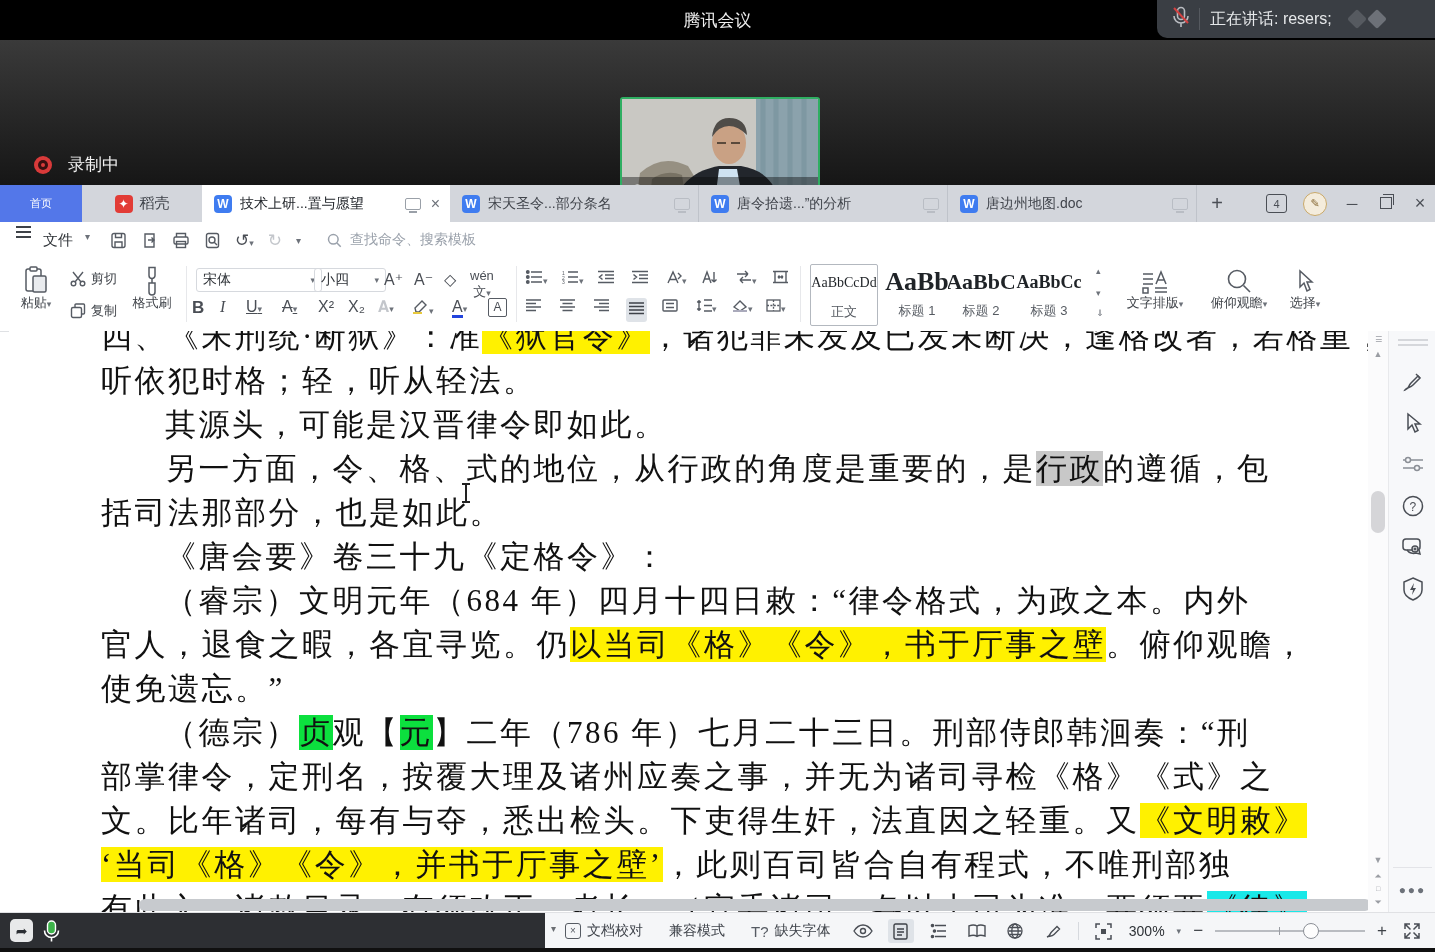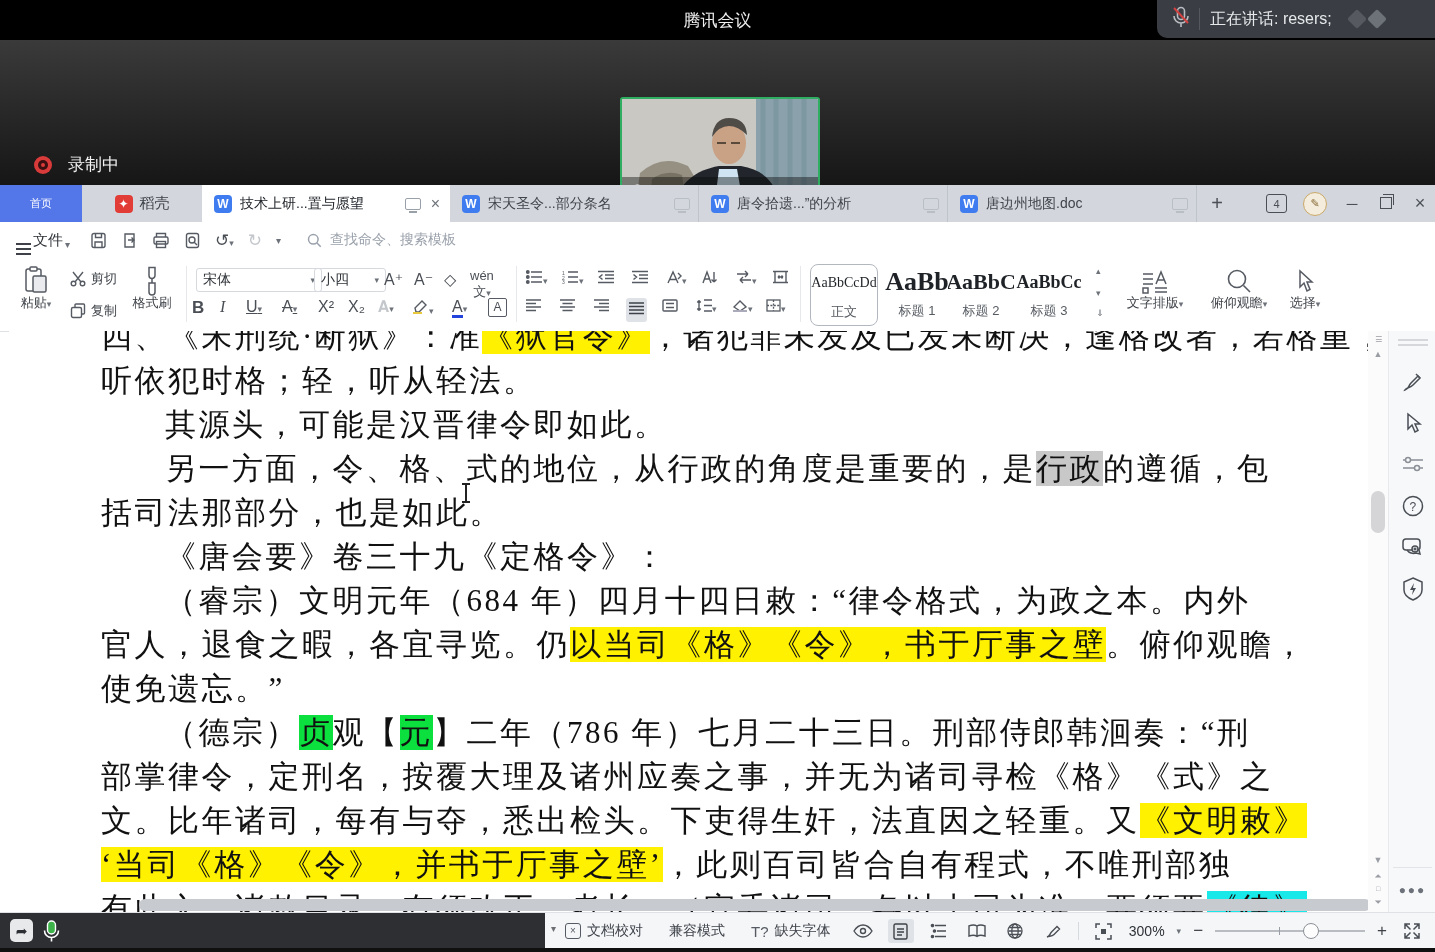--- a/index.html
+++ b/index.html
@@ -51,21 +51,21 @@
       display:flex;align-items:center;justify-content:center;}
   #win-avatar{width:22px;height:22px;border-radius:50%;background:#f4ecdc;border:1.5px solid #c9a96a;
       color:#8a6d3a;font-size:11px;display:flex;align-items:center;justify-content:center;}
   .winbtn{color:#4a4e55;font-size:15px;width:18px;text-align:center;}
   .restore-glyph{display:inline-block;width:10px;height:10px;border:1.5px solid #4a4e55;position:relative;}
   .restore-glyph:before{content:"";position:absolute;left:2px;top:-4px;width:10px;height:10px;border:1.5px solid #4a4e55;
       border-left:none;border-bottom:none;}
 
   
   #menu-bar{left:0;top:222px;width:1435px;height:36px;background:#fff;display:flex;align-items:center;}
-  #file-menu{display:flex;align-items:flex-end;gap:2px;margin-left:16px;color:#2e3237;font-size:15px;}
+  #file-menu{display:flex;align-items:flex-start;gap:12px;margin-left:16px;color:#2e3237;font-size:15px;}
   .hamburger{display:inline-block;width:15px;height:2px;background:#3e4248;position:relative;}
   .hamburger:before,.hamburger:after{content:"";position:absolute;left:0;width:15px;height:2px;background:#3e4248;}
   .hamburger:before{top:-5px}.hamburger:after{top:5px}
   .mini-caret{font-size:10px;color:#6d727a;}
   #quick-icons{display:flex;align-items:center;gap:14px;margin-left:20px;color:#565b63;}
   #quick-icons svg{display:block;}
   .menu-items{display:flex;align-items:center;margin-left:22px;gap:0;}
   .menu-item{font-size:15px;color:#2e3237;padding:0 14px;white-space:nowrap;}
   .menu-item.pill{background:#3773f5;color:#fff;border-radius:15px;padding:5px 16px;margin-right:4px;}
   #menu-search{display:flex;align-items:center;gap:8px;margin-left:26px;color:#9aa1ab;font-size:14px;}
@@ -82,21 +82,21 @@
   .combo{position:absolute;top:10px;height:22px;border:1px solid #d6d9de;border-radius:3px;
       display:flex;align-items:center;font-size:14px;color:#2e3237;padding:0 6px;justify-content:space-between;}
   .glyphbtn{position:absolute;color:#4a4e55;font-size:16px;text-align:center;}
   .r2{top:40px;}
   .pressed{background:#dfe3e8;border-radius:3px;}
   .caret{font-size:9px;color:#6d727a;}
   .style-cell{position:absolute;top:6px;height:60px;width:66px;text-align:center;color:#555a61;}
   .style-cell .sample{font-family:"Liberation Serif","DejaVu Serif",serif;color:#1f2327;
        height:36px;display:flex;align-items:center;justify-content:center;overflow:hidden;white-space:nowrap;}
   .style-cell .sname{font-size:13px;margin-top:2px;}
-  .style-cell.selected{border:1px solid #b3b8bf;background:#fff;border-radius:8px;}
+  .style-cell.selected{border:1px solid #b3b8bf;background:#fff;border-radius:2px;}
   .uline{display:inline-block;border-bottom:3px solid #2244dd;line-height:1;}
 
   
   #doc{left:9px;top:331px;width:1368px;height:581px;background:#fff;overflow:hidden;padding-left:12px;}
   .doc-line{position:absolute;left:92px;height:44px;line-height:44px;font-size:31px;letter-spacing:2.5px;
       white-space:nowrap;color:#111;font-family:"Liberation Serif","DejaVu Serif",serif;}
   .doc-line.indent{padding-left:64px;}
   .hl-yellow{background:#fff100;}
   .hl-green{background:#0ce03e;}
   .hl-cyan{background:#19e8e8;}

